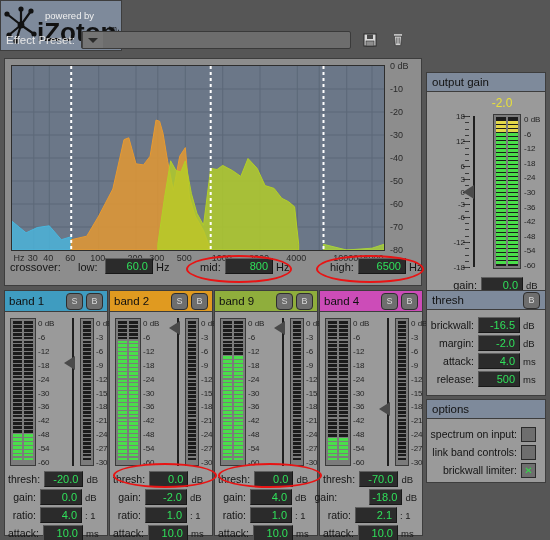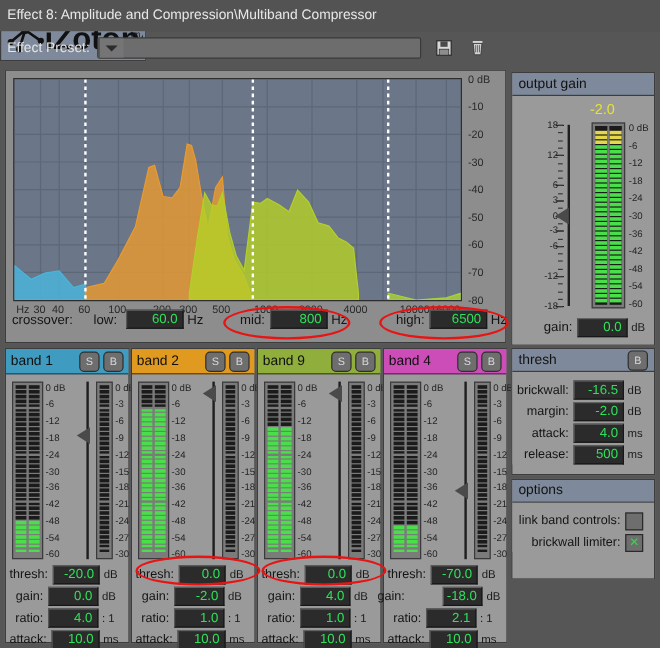--- a/index.html
+++ b/index.html
@@ -35,21 +35,21 @@
   .xtick{position:absolute;top:188px;font-size:9px;color:#2a2a2a;transform:translateX(-50%);}
 
   
   .xrow{position:absolute;left:10px;top:258px;width:410px;height:20px;}
   .lbl{font-size:11px;color:#141414;}
   .numfld{display:inline-block;background:#2b2b2b;border:1px solid #171717;border-top-color:#606060;
           border-left-color:#555;color:#2fe05a;font-size:11px;text-align:right;padding:1px 4px 1px 2px;
           box-sizing:border-box;font-family:"Liberation Sans",sans-serif;}
 
   
-  #outgain{left:426px;top:60px;width:120px;height:228px;}
+  #outgain{left:426px;top:72px;width:120px;height:228px;}
 
   
   .band{position:absolute;top:290px;width:104px;height:246px;border:1px solid #3d3d3d;
         background:#9a9a9a;box-sizing:border-box;}
   .bandhdr{height:21px;display:flex;align-items:center;justify-content:space-between;
            padding:0 4px;box-sizing:border-box;border-bottom:1px solid #3d3d3d;}
   .bandname{font-size:11.5px;color:#101010;}
   .sbtn{width:15px;height:15px;border-radius:4px;background:#6e6e6e;border:1px solid #2e2e2e;
         color:#d8d8d8;font-size:9px;display:inline-flex;align-items:center;justify-content:center;
         margin-left:3px;cursor:pointer;}
@@ -71,23 +71,20 @@
        align-items:center;justify-content:center;color:#34d94a;font-size:10px;font-weight:bold;}
 
   
   .annot{position:absolute;border:2px solid #e81414;border-radius:50%;pointer-events:none;}
 </style>
 </head>
 <body>
 
 <div id="app">
 
-  <div class="titlebar">
-    <span>Effect 8: Amplitude and Compression\Multiband Compressor</span>
-  </div>
 
   <div class="presetrow">
     <span class="presetlabel">Effect Preset:</span>
     <div class="combo">
       <span class="arrowbox">
           <i class="tri-d"></i>
         </span>
     </div>
     <span class="tbtn">
       <svg width="14" height="14" viewBox="0 0 14 14">
@@ -1016,20 +1013,25 @@
         <span class="numfld" style="width:42px;">500</span>
         <span class="unit">ms</span>
       </div>
     </div>
   </div>
 
   <div class="panel" id="options">
     <div class="panelhdr">options</div>
     <div class="panelbody" id="opts-host" style="padding-top:7px;">
         <div class="ctlrow">
+          <span class="lbl">spectrum on input:</span>
+      <span class="chk"></span>
+      <span style="width:4px;"></span>
+        </div>
+        <div class="ctlrow">
           <span class="lbl">link band controls:</span>
       <span class="chk"></span>
       <span style="width:4px;"></span>
         </div>
         <div class="ctlrow">
           <span class="lbl">brickwall limiter:</span>
       <span class="chk">✕</span>
       <span style="width:4px;"></span>
         </div>
       </div>

